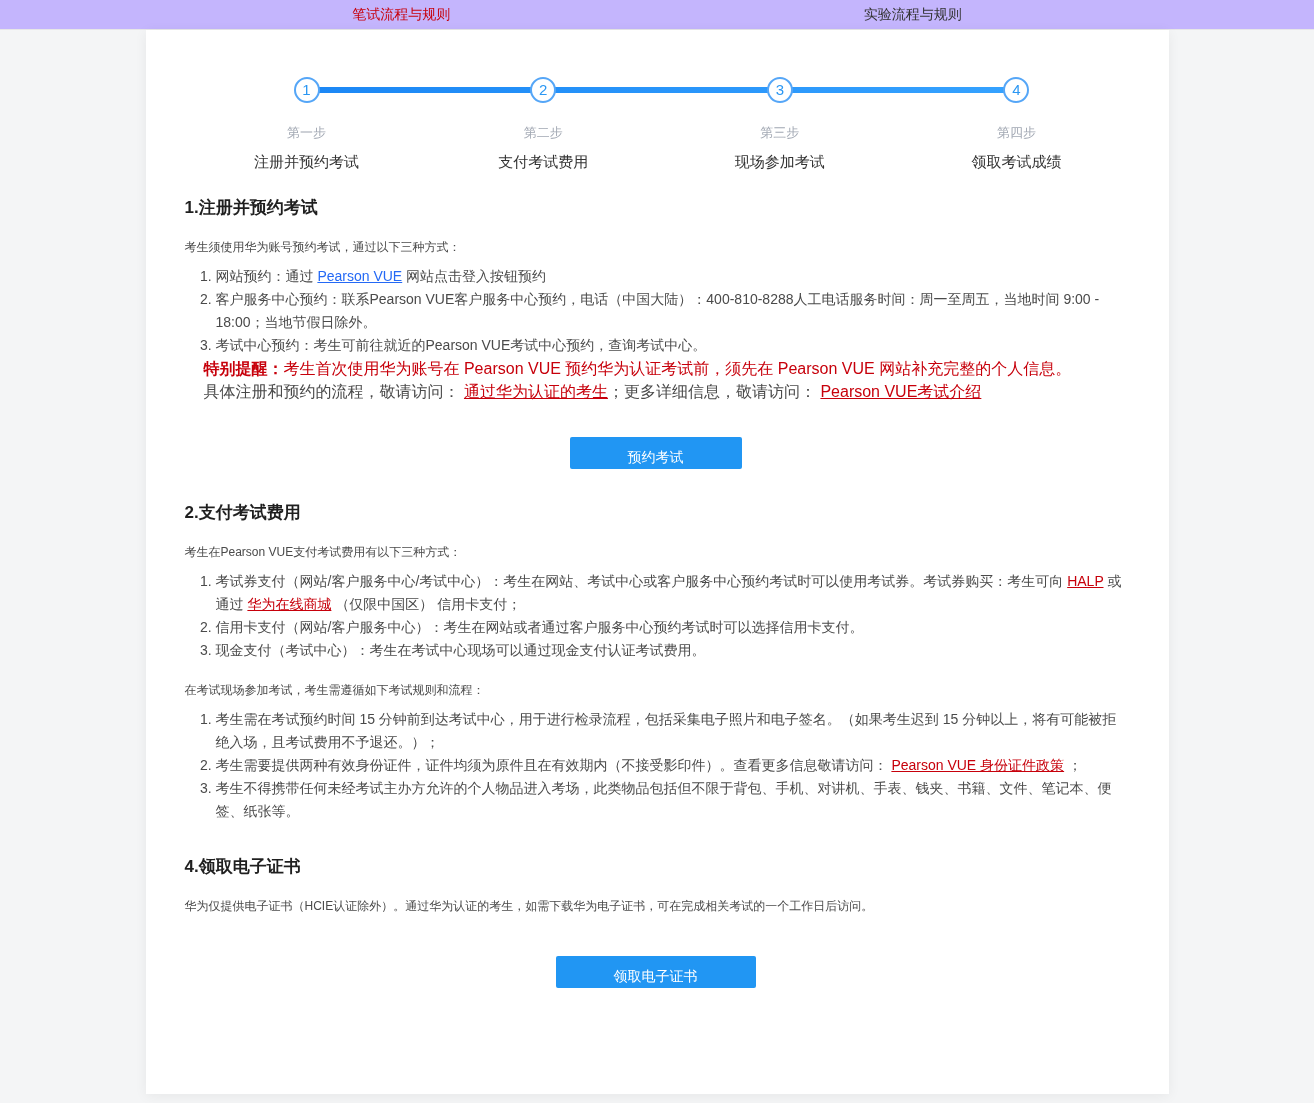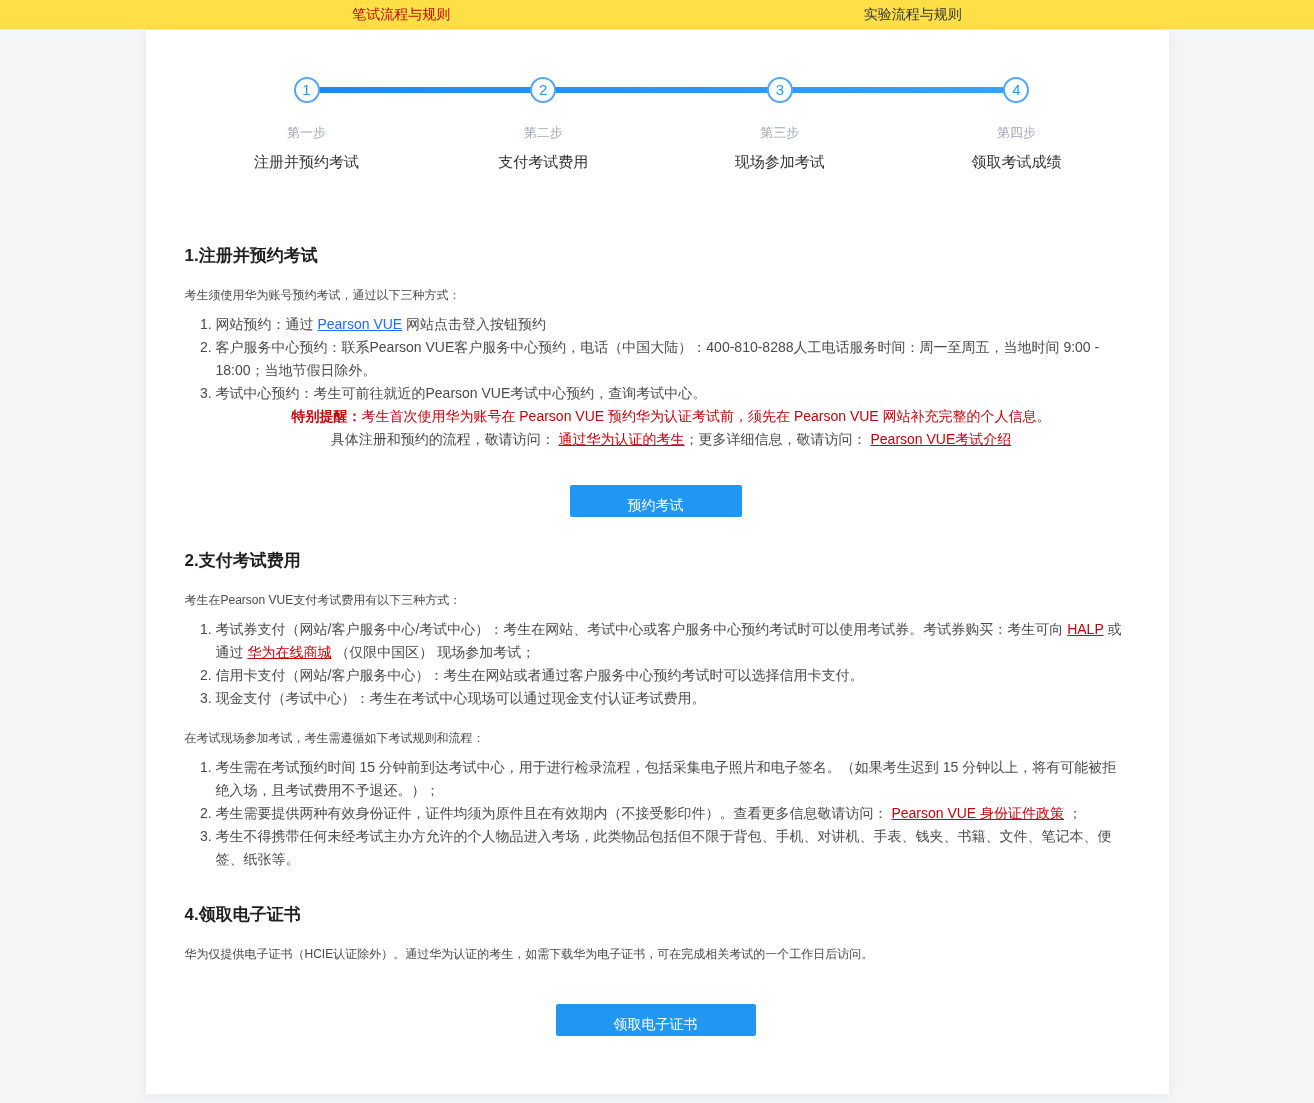--- a/index.html
+++ b/index.html
@@ -4,21 +4,21 @@
 <style>
   * { box-sizing: border-box; }
   html,body { margin:0; padding:0; }
   body {
     width:1314px; height:1103px;
     background:#f4f5f6;
     font-family:"Liberation Sans","DejaVu Sans",sans-serif;
     color:#4a4a4a;
   }
   
-  .tabbar { background:#fde047; border-bottom:1px solid #e7e7e7; height:30px; }
+  .tabbar { background:#c4b5fd; border-bottom:1px solid #e7e7e7; height:30px; }
   .tabbar-inner { width:1023px; margin:0 auto; display:flex; height:100%; }
   .tab { flex:1; text-align:center; line-height:29px; font-size:14px; color:#333; cursor:pointer; }
   .tab.active { color:#c7000b; }
 
   
   .card {
     width:1023px; margin:0 auto; background:#fff;
     box-shadow:0 2px 12px rgba(0,0,0,.06);
     min-height:1064px; padding-bottom:54px;
   }
@@ -34,25 +34,25 @@
     width:26px; height:26px; border:2px solid #55a6f7; border-radius:50%;
     background:#fff; color:#2b97f3; font-size:15px; line-height:22px;
     margin:0 auto; position:relative; z-index:1;
   }
   .step-label { margin-top:21px; font-size:13px; color:#a2a8b3; }
   .step-desc  { margin-top:11px; font-size:15px; color:#333; }
 
   
   .content { padding:0 42px 0 39px; }
   .sec-h { font-size:17px; font-weight:bold; color:#1f1f1f; margin:32px 0 0; }
-  .sec:first-of-type .sec-h { margin-top:72px; }
+  .sec:first-of-type .sec-h { margin-top:24px; }
   .intro { margin:17px 0 0; font-size:12px; line-height:23px; color:#4a4a4a; }
   ol.lst { margin:6px 0 0; padding-left:31px; font-size:14px; line-height:23px; color:#4a4a4a; }
   ol.lst li { margin:0; }
-  .note { margin-left:31px; font-size:14px; line-height:23px; color:#4a4a4a;text-align:center; }
+  .note { margin-left:19px; font-size:16px; line-height:23px; color:#4a4a4a; }
   .note.red { color:#c7000b; }
   .note b { font-weight:bold; }
   a.lnk-blue { color:#2469f5; text-decoration:underline; cursor:pointer; }
   a.lnk-red  { color:#c7000b; text-decoration:underline; cursor:pointer; }
 
   
   .btn {
     display:block; border:none; border-radius:2px; padding:12px;
     height:32px; background:#2196f3; color:#fff; font-size:14px;
     font-family:inherit; margin:34px auto 0; cursor:pointer;
@@ -108,21 +108,21 @@
       </ol>
       <div class="note red"><b>特别提醒：</b><span>考生首次使用华为账号在 Pearson VUE 预约华为认证考试前，须先在 Pearson VUE 网站补充完整的个人信息。</span></div>
       <div class="note"><span>具体注册和预约的流程，敬请访问： </span><a class="lnk-red" href="javascript:void(0)">通过华为认证的考生</a><span>；更多详细信息，敬请访问： </span><a class="lnk-red" href="javascript:void(0)">Pearson VUE考试介绍</a></div>
       <button class="btn btn-book">预约考试</button>
     </section>
 
     <section class="sec">
       <h2 class="sec-h">2.支付考试费用</h2>
       <p class="intro">考生在Pearson VUE支付考试费用有以下三种方式：</p>
       <ol class="lst">
-        <li><span>考试券支付（网站/客户服务中心/考试中心）：考生在网站、考试中心或客户服务中心预约考试时可以使用考试券。考试券购买：考生可向 </span><a class="lnk-red" href="javascript:void(0)">HALP</a><span> 或通过 </span><a class="lnk-red" href="javascript:void(0)">华为在线商城</a><span> （仅限中国区） 现场参加考试；</span></li>
+        <li><span>考试券支付（网站/客户服务中心/考试中心）：考生在网站、考试中心或客户服务中心预约考试时可以使用考试券。考试券购买：考生可向 </span><a class="lnk-red" href="javascript:void(0)">HALP</a><span> 或通过 </span><a class="lnk-red" href="javascript:void(0)">华为在线商城</a><span> （仅限中国区） 信用卡支付；</span></li>
         <li><span>信用卡支付（网站/客户服务中心）：考生在网站或者通过客户服务中心预约考试时可以选择信用卡支付。</span></li>
         <li><span>现金支付（考试中心）：考生在考试中心现场可以通过现金支付认证考试费用。</span></li>
       </ol>
     </section>
 
     <section class="sec">
       <p class="intro">在考试现场参加考试，考生需遵循如下考试规则和流程：</p>
       <ol class="lst">
         <li><span>考生需在考试预约时间 15 分钟前到达考试中心，用于进行检录流程，包括采集电子照片和电子签名。（如果考生迟到 15 分钟以上，将有可能被拒绝入场，且考试费用不予退还。）；</span></li>
         <li><span>考生需要提供两种有效身份证件，证件均须为原件且在有效期内（不接受影印件）。查看更多信息敬请访问： </span><a class="lnk-red" href="javascript:void(0)">Pearson VUE 身份证件政策</a><span> ；</span></li>

